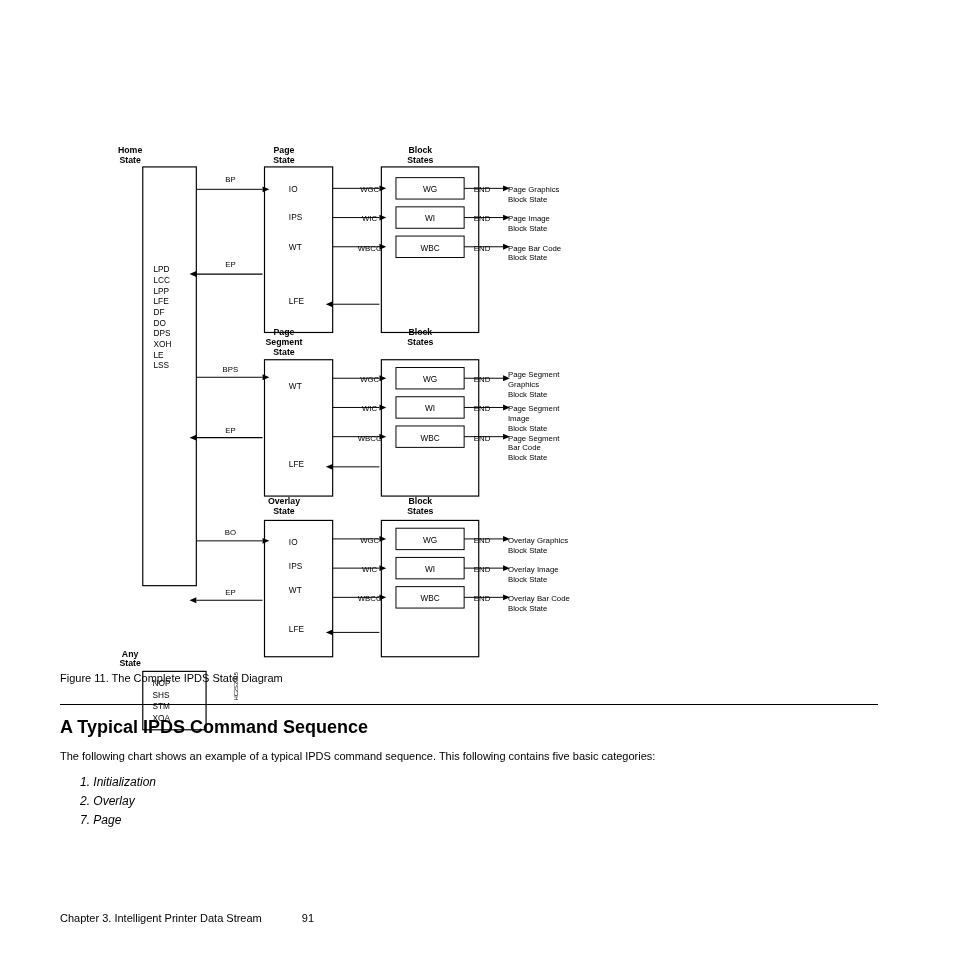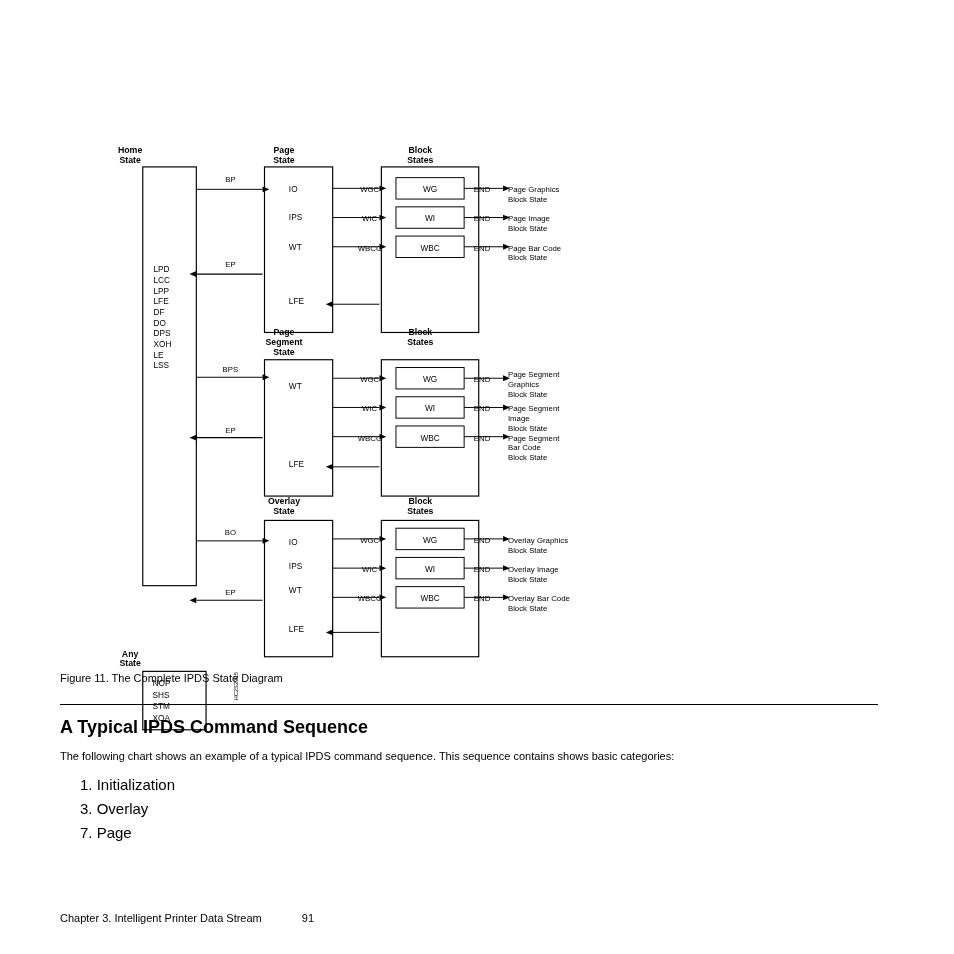--- a/index.html
+++ b/index.html
@@ -51,23 +51,24 @@
       margin-bottom: 10px;
     }
 
     .section-body {
       font-size: 11px;
       line-height: 1.5;
       margin-bottom: 8px;
     }
 
     .section-list {
-      font-size: 15px;
+      font-size: 12px;
       line-height: 1.6;
       padding-left: 30px;
+      font-style: italic;
     }
 
     
     .page-footer {
       position: absolute;
       bottom: 30px;
       left: 60px;
       right: 60px;
       display: flex;
       justify-content: flex-start;
@@ -305,25 +306,25 @@
       <text x="155" y="698" font-size="6" font-family="Arial" transform="rotate(-90, 155, 670)">HC2S2315</text>
     </svg>
   </div>
 
   <p class="figure-caption">Figure 11. The Complete IPDS State Diagram</p>
 
   <hr class="section-divider">
 
   <h2 class="section-heading">A Typical IPDS Command Sequence</h2>
 
-  <p class="section-body">The following chart shows an example of a typical IPDS command sequence. This sequence contains shows basic categories:</p>
+  <p class="section-body">The following chart shows an example of a typical IPDS command sequence. This following contains five basic categories:</p>
 
   <ol class="section-list" style="list-style: none; padding-left: 20px;">
     <li>1.   Initialization</li>
-    <li>3.   Overlay</li>
+    <li>2.   Overlay</li>
     <li>7.   Page</li>
   </ol>
 
   <div class="page-footer">
     <div class="footer-text">
       <span>Chapter 3. Intelligent Printer Data Stream</span>
       <span>91</span>
     </div>
   </div>
 

